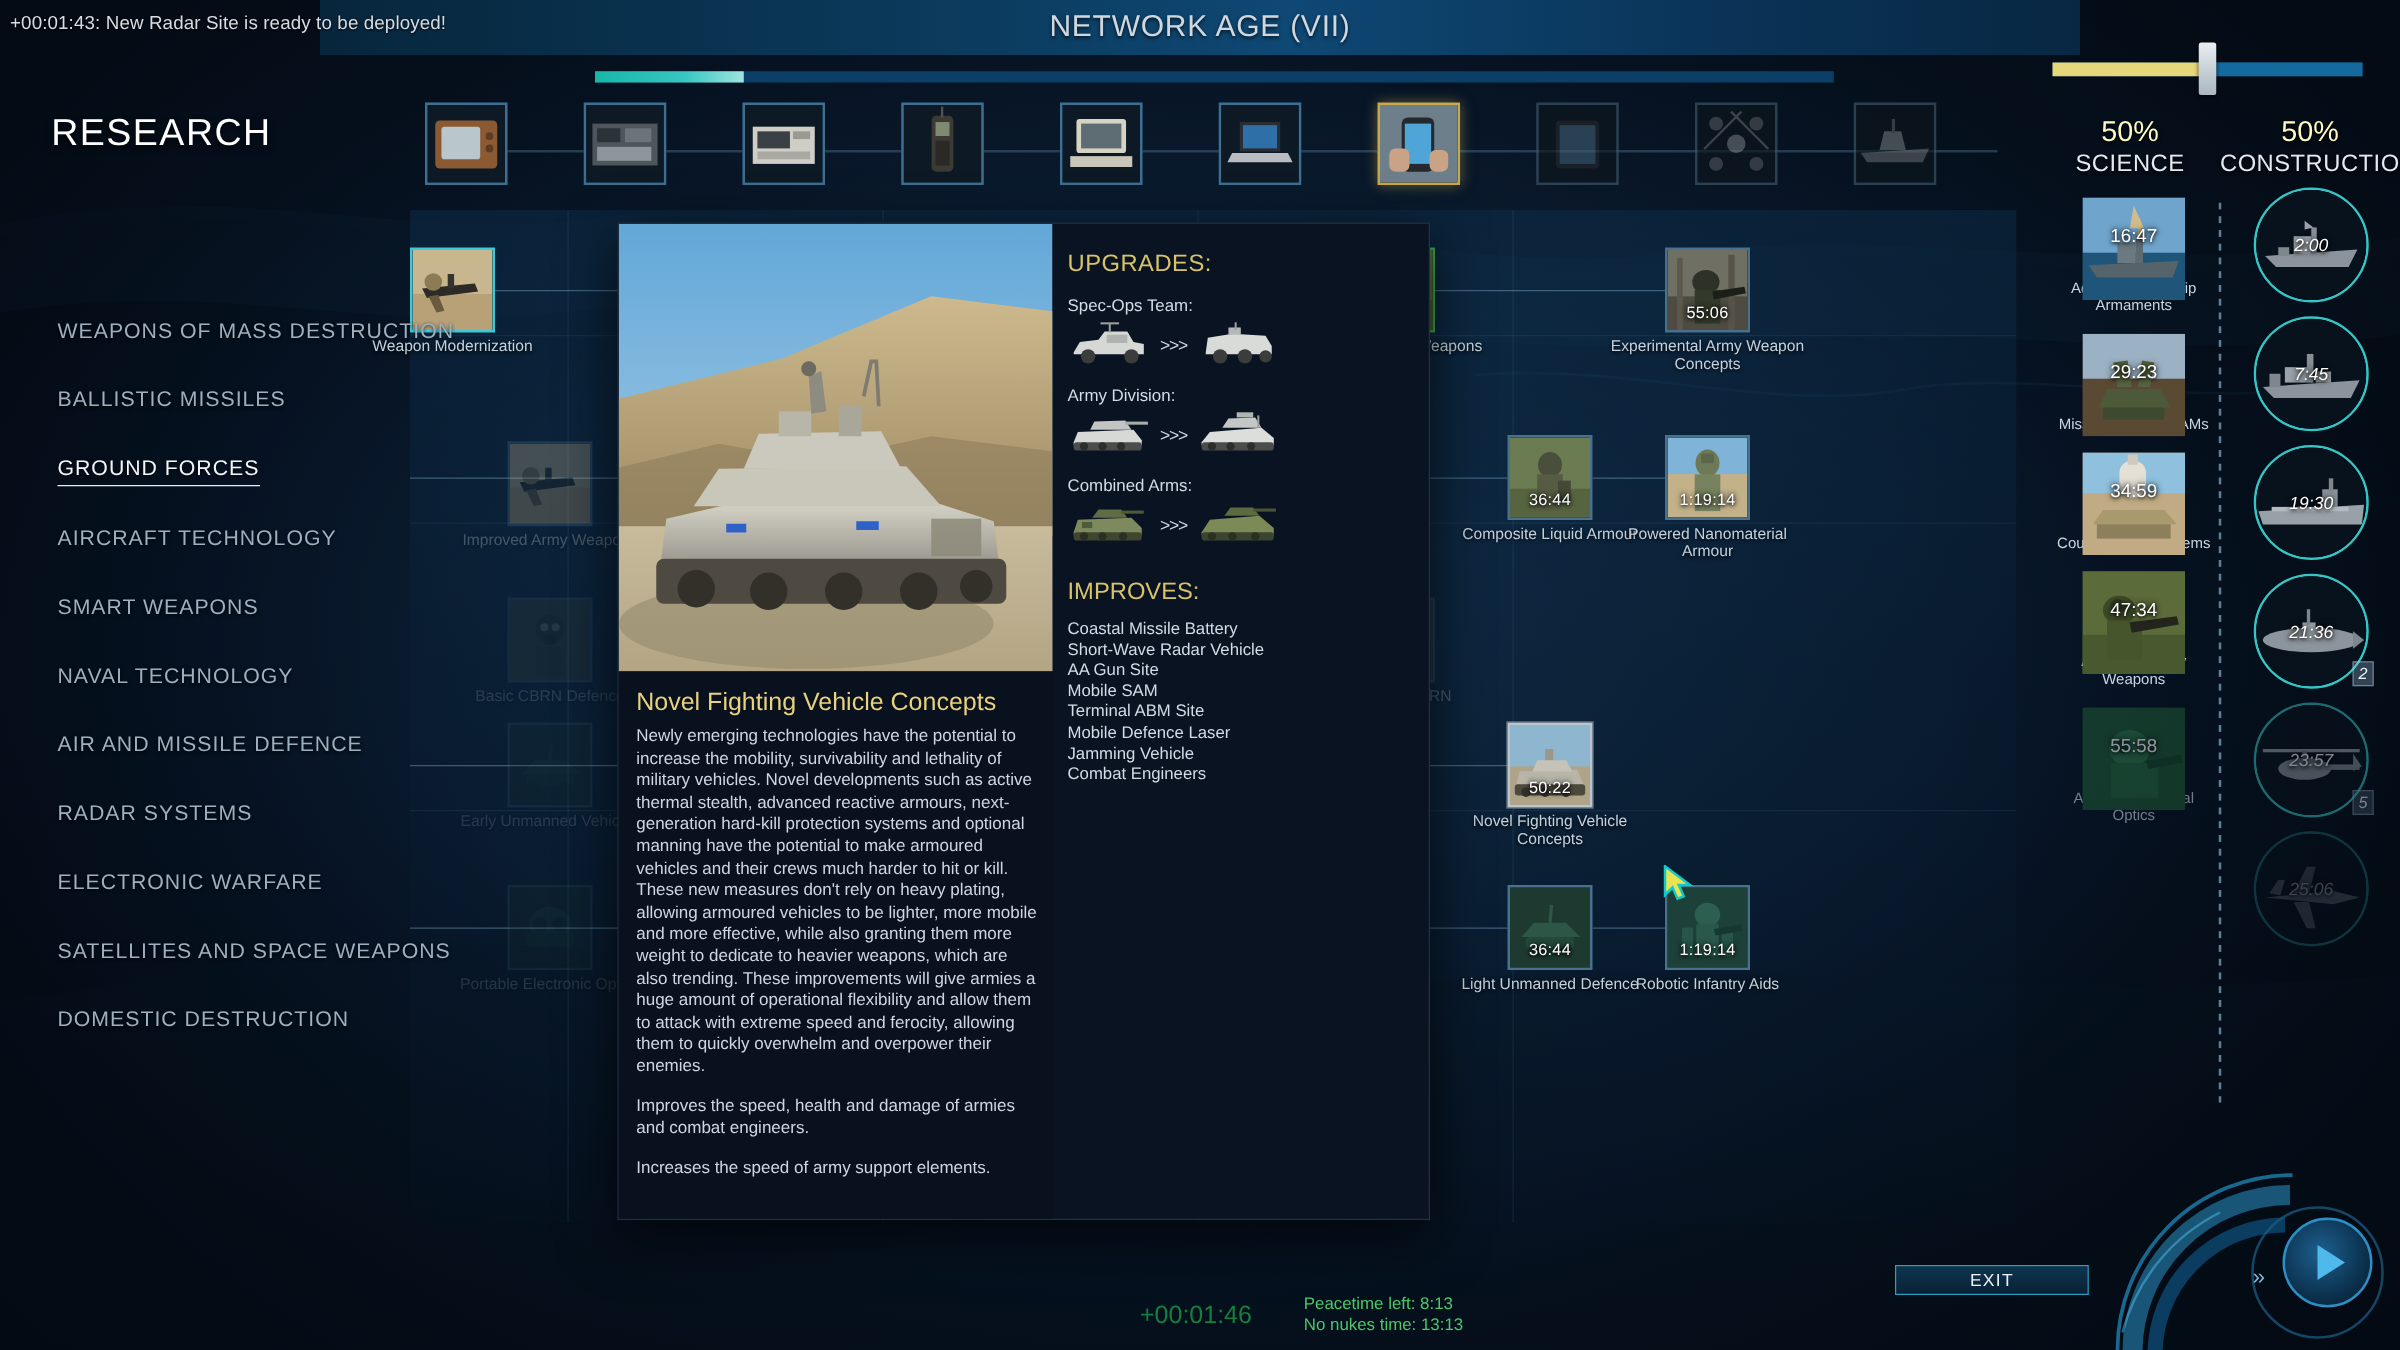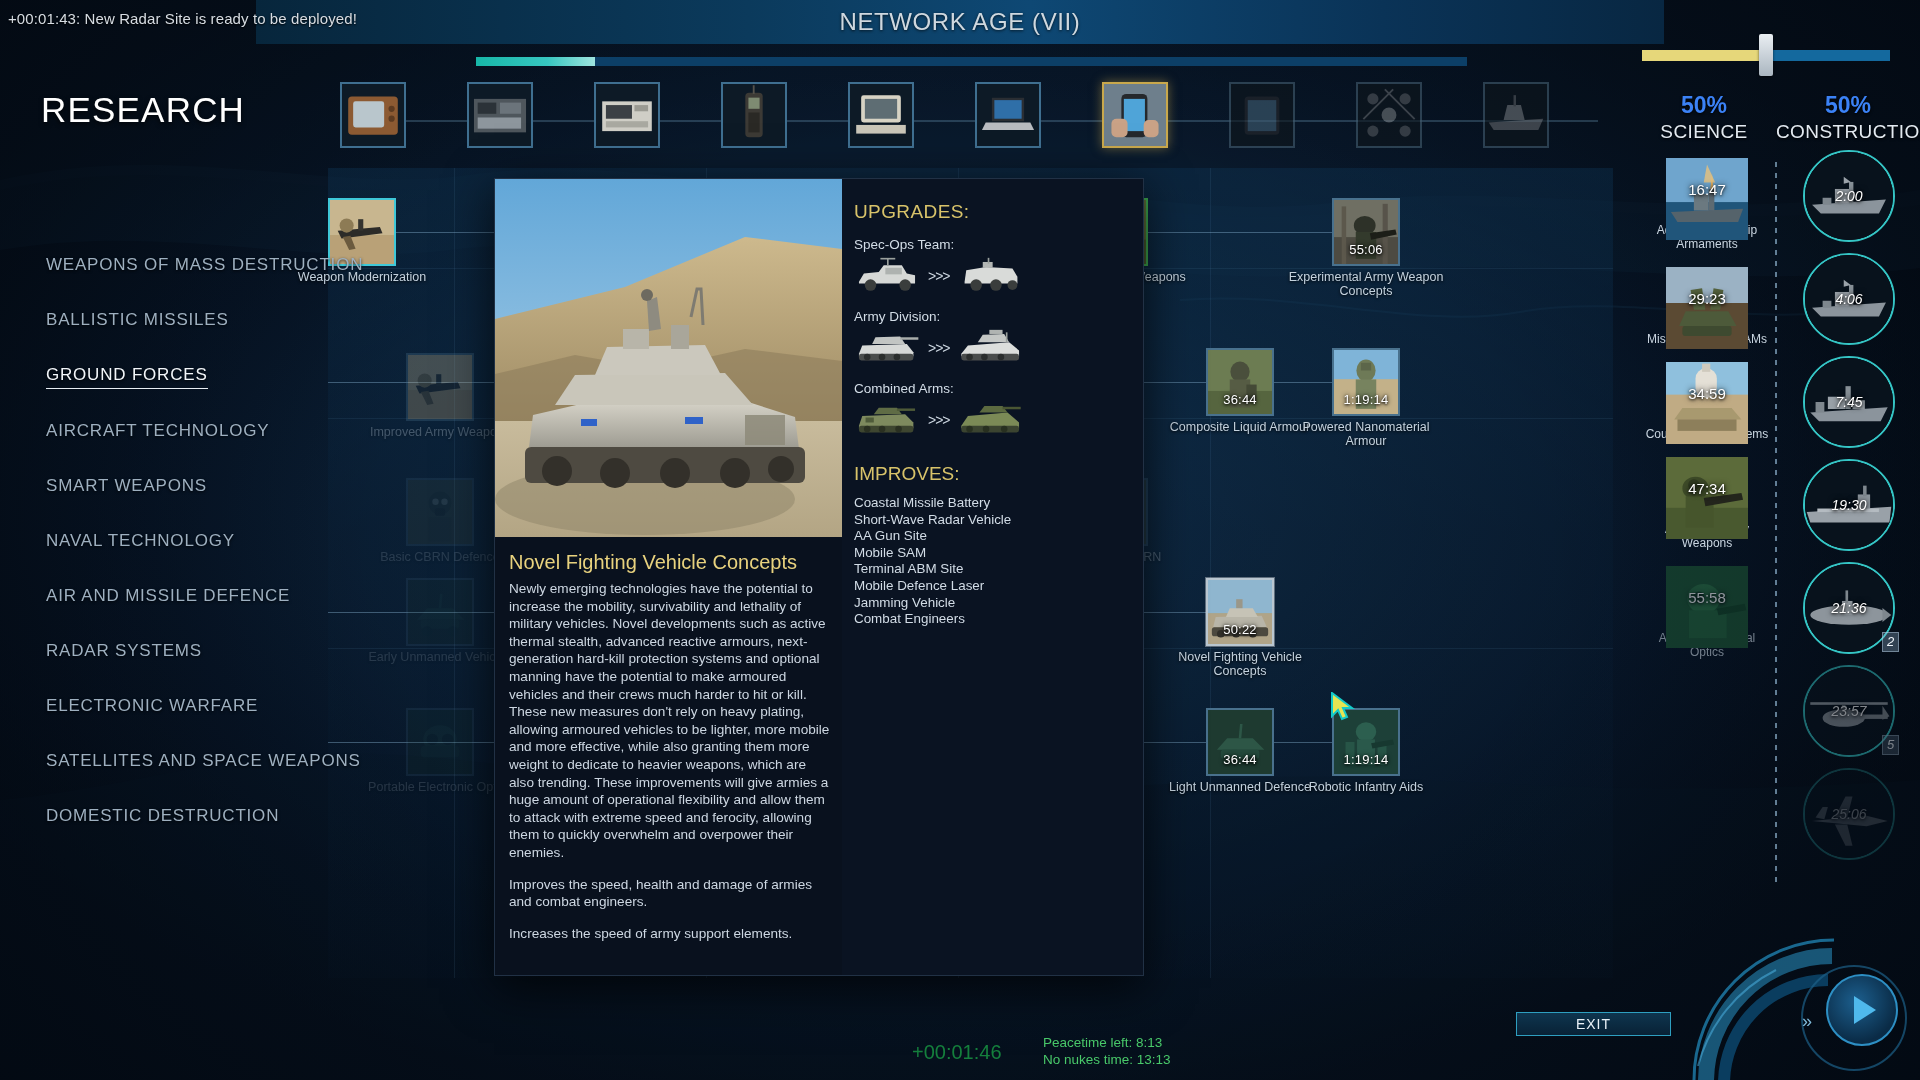--- a/index.html
+++ b/index.html
@@ -52,21 +52,21 @@
     z-index: 21;
   }
   .age-progress-fill {
     position: absolute; left: 0; top: 0; height: 100%;
     background: linear-gradient(90deg, #17b7a8 0%, #37c6c0 60%, #9fe4df 100%);
   }
 
   
   .research-title {
     position: absolute; left: 41px; top: 90px;
-    font-size: 35px; letter-spacing: 1.2px; color: #fff; font-weight: 400;
+    font-size: 30px; letter-spacing: 1.2px; color: #fff; font-weight: 400;
     text-shadow: 0 2px 5px rgba(0,0,0,.8);
     z-index: 30;
   }
 
   
   .age-strip {
     position: absolute; left: 340px; top: 80px; width: 1280px; height: 80px;
     z-index: 25;
   }
   .age-rail {
@@ -173,21 +173,21 @@
   .slider-con {
     position: absolute; right: 0; top: 0; height: 100%; background: #14699e;
   }
   .slider-knob {
     position: absolute; width: 14px; height: 42px; top: -16px;
     background: linear-gradient(180deg,#e9eef2,#aab6c0); border-radius: 2px;
     box-shadow: 0 1px 3px rgba(0,0,0,.6);
   }
   .pct-row { position: absolute; top: 92px; left: 0; width: 288px; display: flex; }
   .pct-col { width: 144px; text-align: center; }
-  .pct-val { font-size: 23px; font-weight: bold; color: #3b82f6; text-shadow: 0 1px 3px #000; }
+  .pct-val { font-size: 23px; font-weight: normal; color: #fef9c3; text-shadow: 0 1px 3px #000; }
   .pct-lbl { font-size: 19px; color: #e3eaf1; letter-spacing: .4px; margin-top: 2px; text-shadow: 0 1px 3px #000; }
 
   .divider-dots {
     position: absolute; left: 143px; top: 162px; width: 2px; height: 720px;
     background-image: linear-gradient(to bottom, rgba(160,200,230,.6) 50%, rgba(0,0,0,0) 0);
     background-size: 2px 11px; background-repeat: repeat-y;
   }
 
   .sci-queue { position: absolute; left: 12px; top: 158px; width: 126px; }
   .sci-item { margin-bottom: 16px; text-align: center; }
@@ -876,34 +876,20 @@
                 <rect x="20" y="52" width="10" height="8" fill="#7e878e"></rect>
               </svg></div>
           </div>
           <div class="con-time">2:00</div>
         </div>
         <div class="con-item">
           <div class="con-circle">
             <div class="con-art"><svg class="art" viewBox="0 0 100 100" preserveAspectRatio="none">
                 <rect width="100" height="100" fill="#08121c"></rect>
                 <rect width="100" height="100" fill="#08121c"></rect>
-                <path d="M8,60 L92,54 L84,70 L18,70 Z" fill="#8b949c"></path>
-      <rect x="34" y="42" width="16" height="16" fill="#9aa2a9"></rect>
-                <rect x="50" y="34" width="5" height="24" fill="#868f96"></rect>
-      <path d="M44,28 L52,34 L44,36 Z" fill="#9aa2a9"></path>
-                <rect x="20" y="52" width="10" height="8" fill="#7e878e"></rect>
-              </svg></div>
-          </div>
-          <div class="con-time">4:06</div>
-        </div>
-        <div class="con-item">
-          <div class="con-circle">
-            <div class="con-art"><svg class="art" viewBox="0 0 100 100" preserveAspectRatio="none">
-                <rect width="100" height="100" fill="#08121c"></rect>
-                <rect width="100" height="100" fill="#08121c"></rect>
                 <path d="M6,62 L94,56 L86,72 L16,72 Z" fill="#8b949c"></path>
       <rect x="26" y="44" width="20" height="14" fill="#9aa2a9"></rect>
                 <rect x="46" y="32" width="6" height="26" fill="#868f96"></rect>
       <rect x="54" y="48" width="14" height="10" fill="#949ca3"></rect>
                 <rect x="12" y="50" width="10" height="12" fill="#7e878e"></rect>
               </svg></div>
           </div>
           <div class="con-time">7:45</div>
         </div>
         <div class="con-item">

